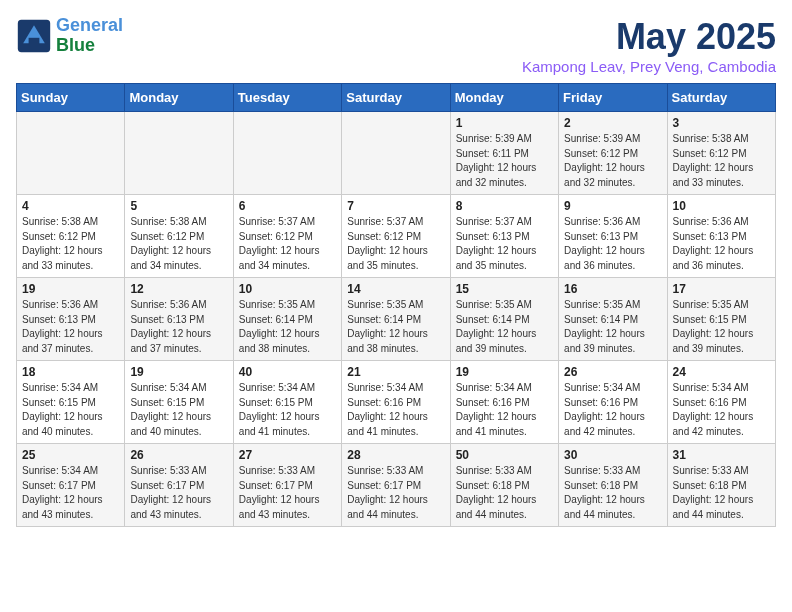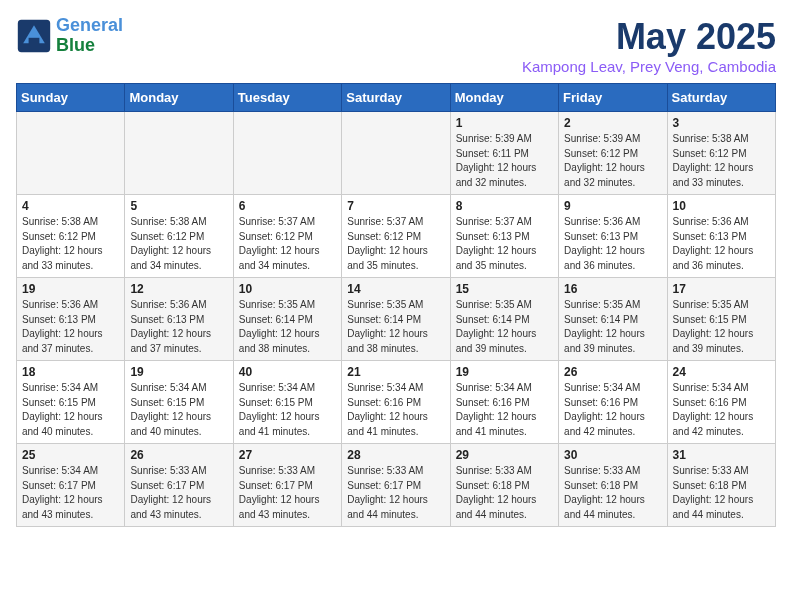--- a/index.html
+++ b/index.html
@@ -330,21 +330,21 @@
 and 43 minutes.</div>
         </td>
         <td>
           <span class="day-num">28</span>
           <div class="day-info" style="white-space: pre-line;">Sunrise: 5:33 AM
 Sunset: 6:17 PM
 Daylight: 12 hours
 and 44 minutes.</div>
         </td>
         <td>
-          <span class="day-num">29</span>
+          <span class="day-num">50</span>
           <div class="day-info" style="white-space: pre-line;">Sunrise: 5:33 AM
 Sunset: 6:18 PM
 Daylight: 12 hours
 and 44 minutes.</div>
         </td>
         <td>
           <span class="day-num">30</span>
           <div class="day-info" style="white-space: pre-line;">Sunrise: 5:33 AM
 Sunset: 6:18 PM
 Daylight: 12 hours

